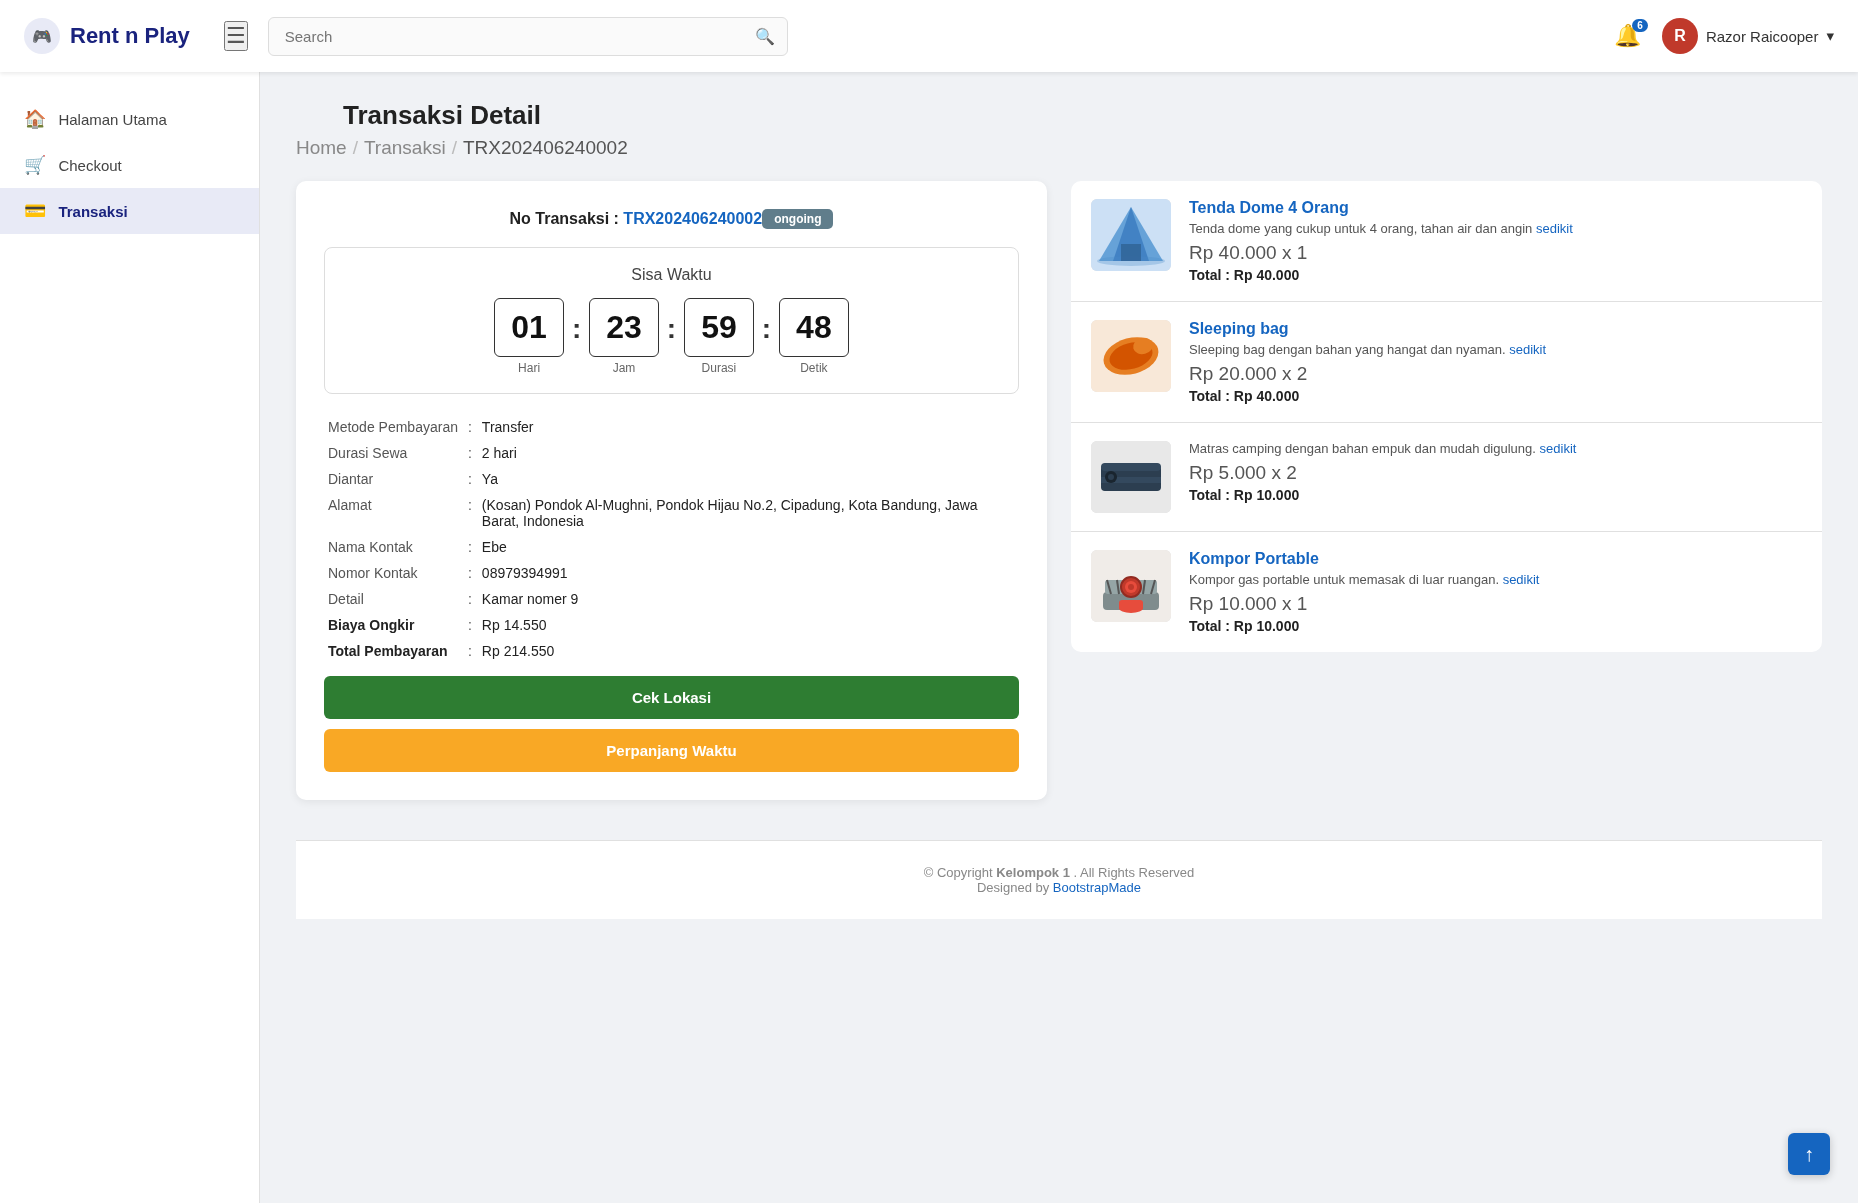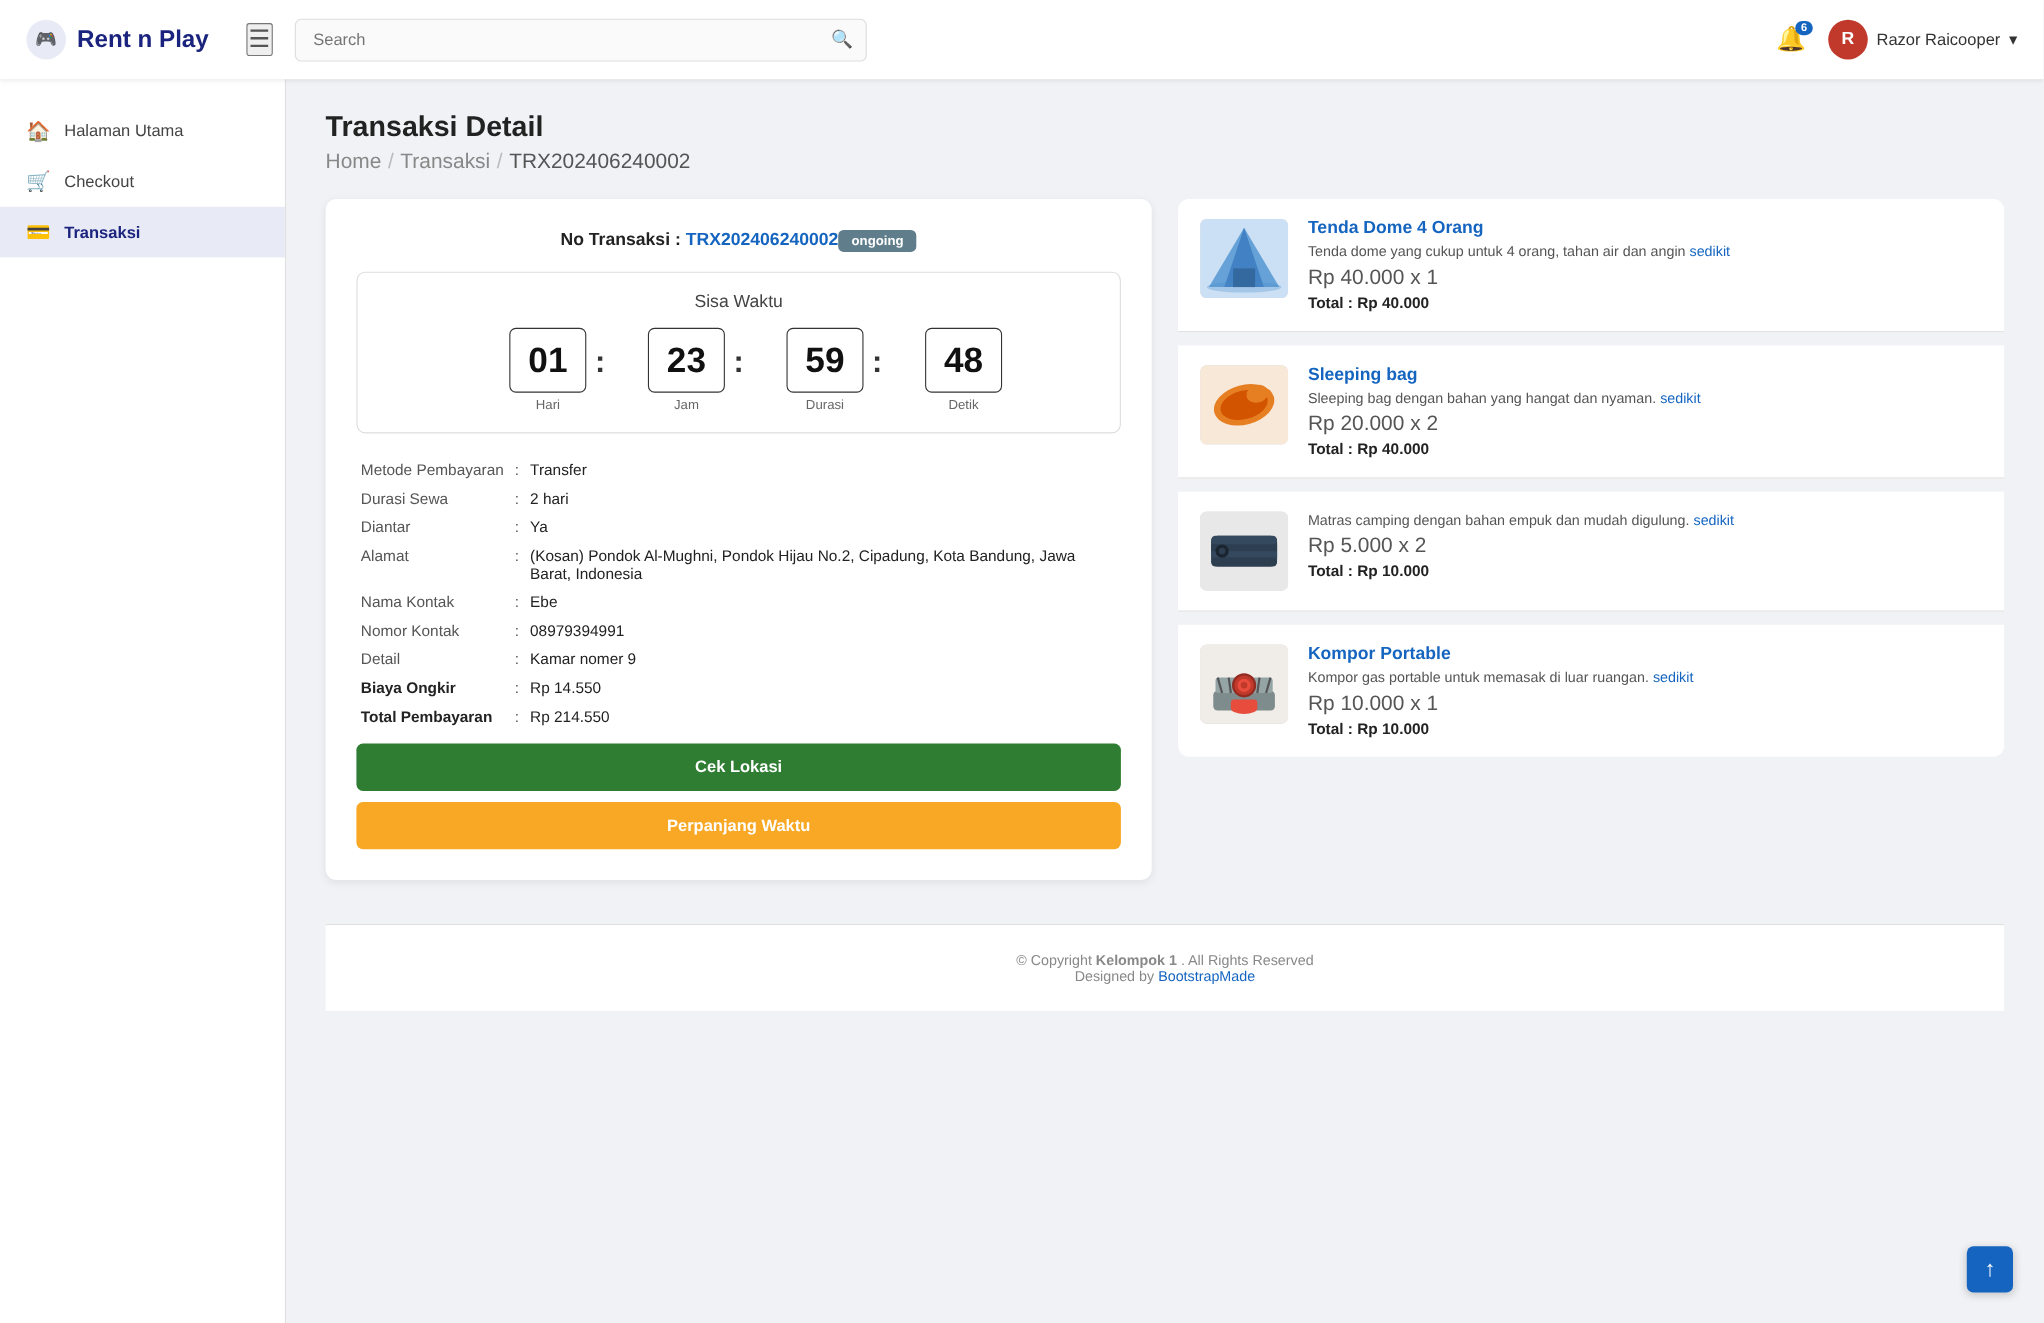--- a/index.html
+++ b/index.html
@@ -81,21 +81,21 @@
     }
     .sidebar-item.active {
       background: #e8eaf6; color: #1a237e; font-weight: 600;
     }
     .sidebar-icon { font-size: 18px; }
 
     
     .main { flex: 1; padding: 28px 36px; }
 
     .page-title {
-      font-size: 26px; font-weight: 700; color: #222; margin-bottom: 6px;
+      font-size: 26px; font-weight: 700; color: #222; margin-bottom: 6px; margin-left: 47px;
     }
     .breadcrumb {
       font-size: 19px; color: #888; margin-bottom: 22px;
       display: flex; gap: 6px; align-items: flex-start;
     }
     .breadcrumb a { color: #888; text-decoration: none; }
     .breadcrumb .sep { color: #bbb; }
     .breadcrumb .current { color: #555; }
 
     
@@ -126,21 +126,21 @@
     
     .timer-box {
       border: 1.5px solid #ddd; border-radius: 8px;
       padding: 18px 12px; text-align: center; margin-bottom: 20px;
     }
     .timer-label { font-size: 16px; color: #444; margin-bottom: 14px; }
     .timer-digits {
       display: flex; justify-content: center; align-items: center; gap: 8px;
     }
     .timer-unit {
-      display: flex; flex-direction: column; align-items: center; margin-left: 31px;
+      display: flex; flex-direction: column; align-items: center;
     }
     .timer-num {
       border: 1.5px solid #333; border-radius: 6px;
       padding: 10px 16px; font-size: 32px; font-weight: 700; color: #111;
       min-width: 62px; text-align: center;
     }
     .timer-unit-label { font-size: 12px; color: #666; margin-top: 4px; }
     .timer-colon { font-size: 28px; font-weight: 700; color: #333; margin-bottom: 16px; }
 
     
@@ -159,21 +159,21 @@
       border: none; border-radius: 6px; font-size: 15px; font-weight: 600;
       cursor: pointer; margin-bottom: 10px;
     }
     .btn-perpanjang {
       width: 100%; padding: 13px; background: #f9a825; color: #fff;
       border: none; border-radius: 6px; font-size: 15px; font-weight: 600;
       cursor: pointer;
     }
 
     
-    .items-panel { display: flex; flex-direction: column; gap: 12px; }
+    .items-panel { display: flex; flex-direction: column; gap: 0; }
     .item-card {
       background: #fff; border-radius: 0; padding: 18px 20px;
       display: flex; align-items: flex-start; gap: 18px;
       border-bottom: 1px solid #e0e0e0;
     }
     .item-card:first-child { border-radius: 10px 10px 0 0; }
     .item-card:last-child { border-radius: 0 0 10px 10px; border-bottom: none; }
     .item-img-placeholder {
       width: 80px; height: 72px; border-radius: 6px;
       background: #e0e0e0; flex-shrink: 0;

